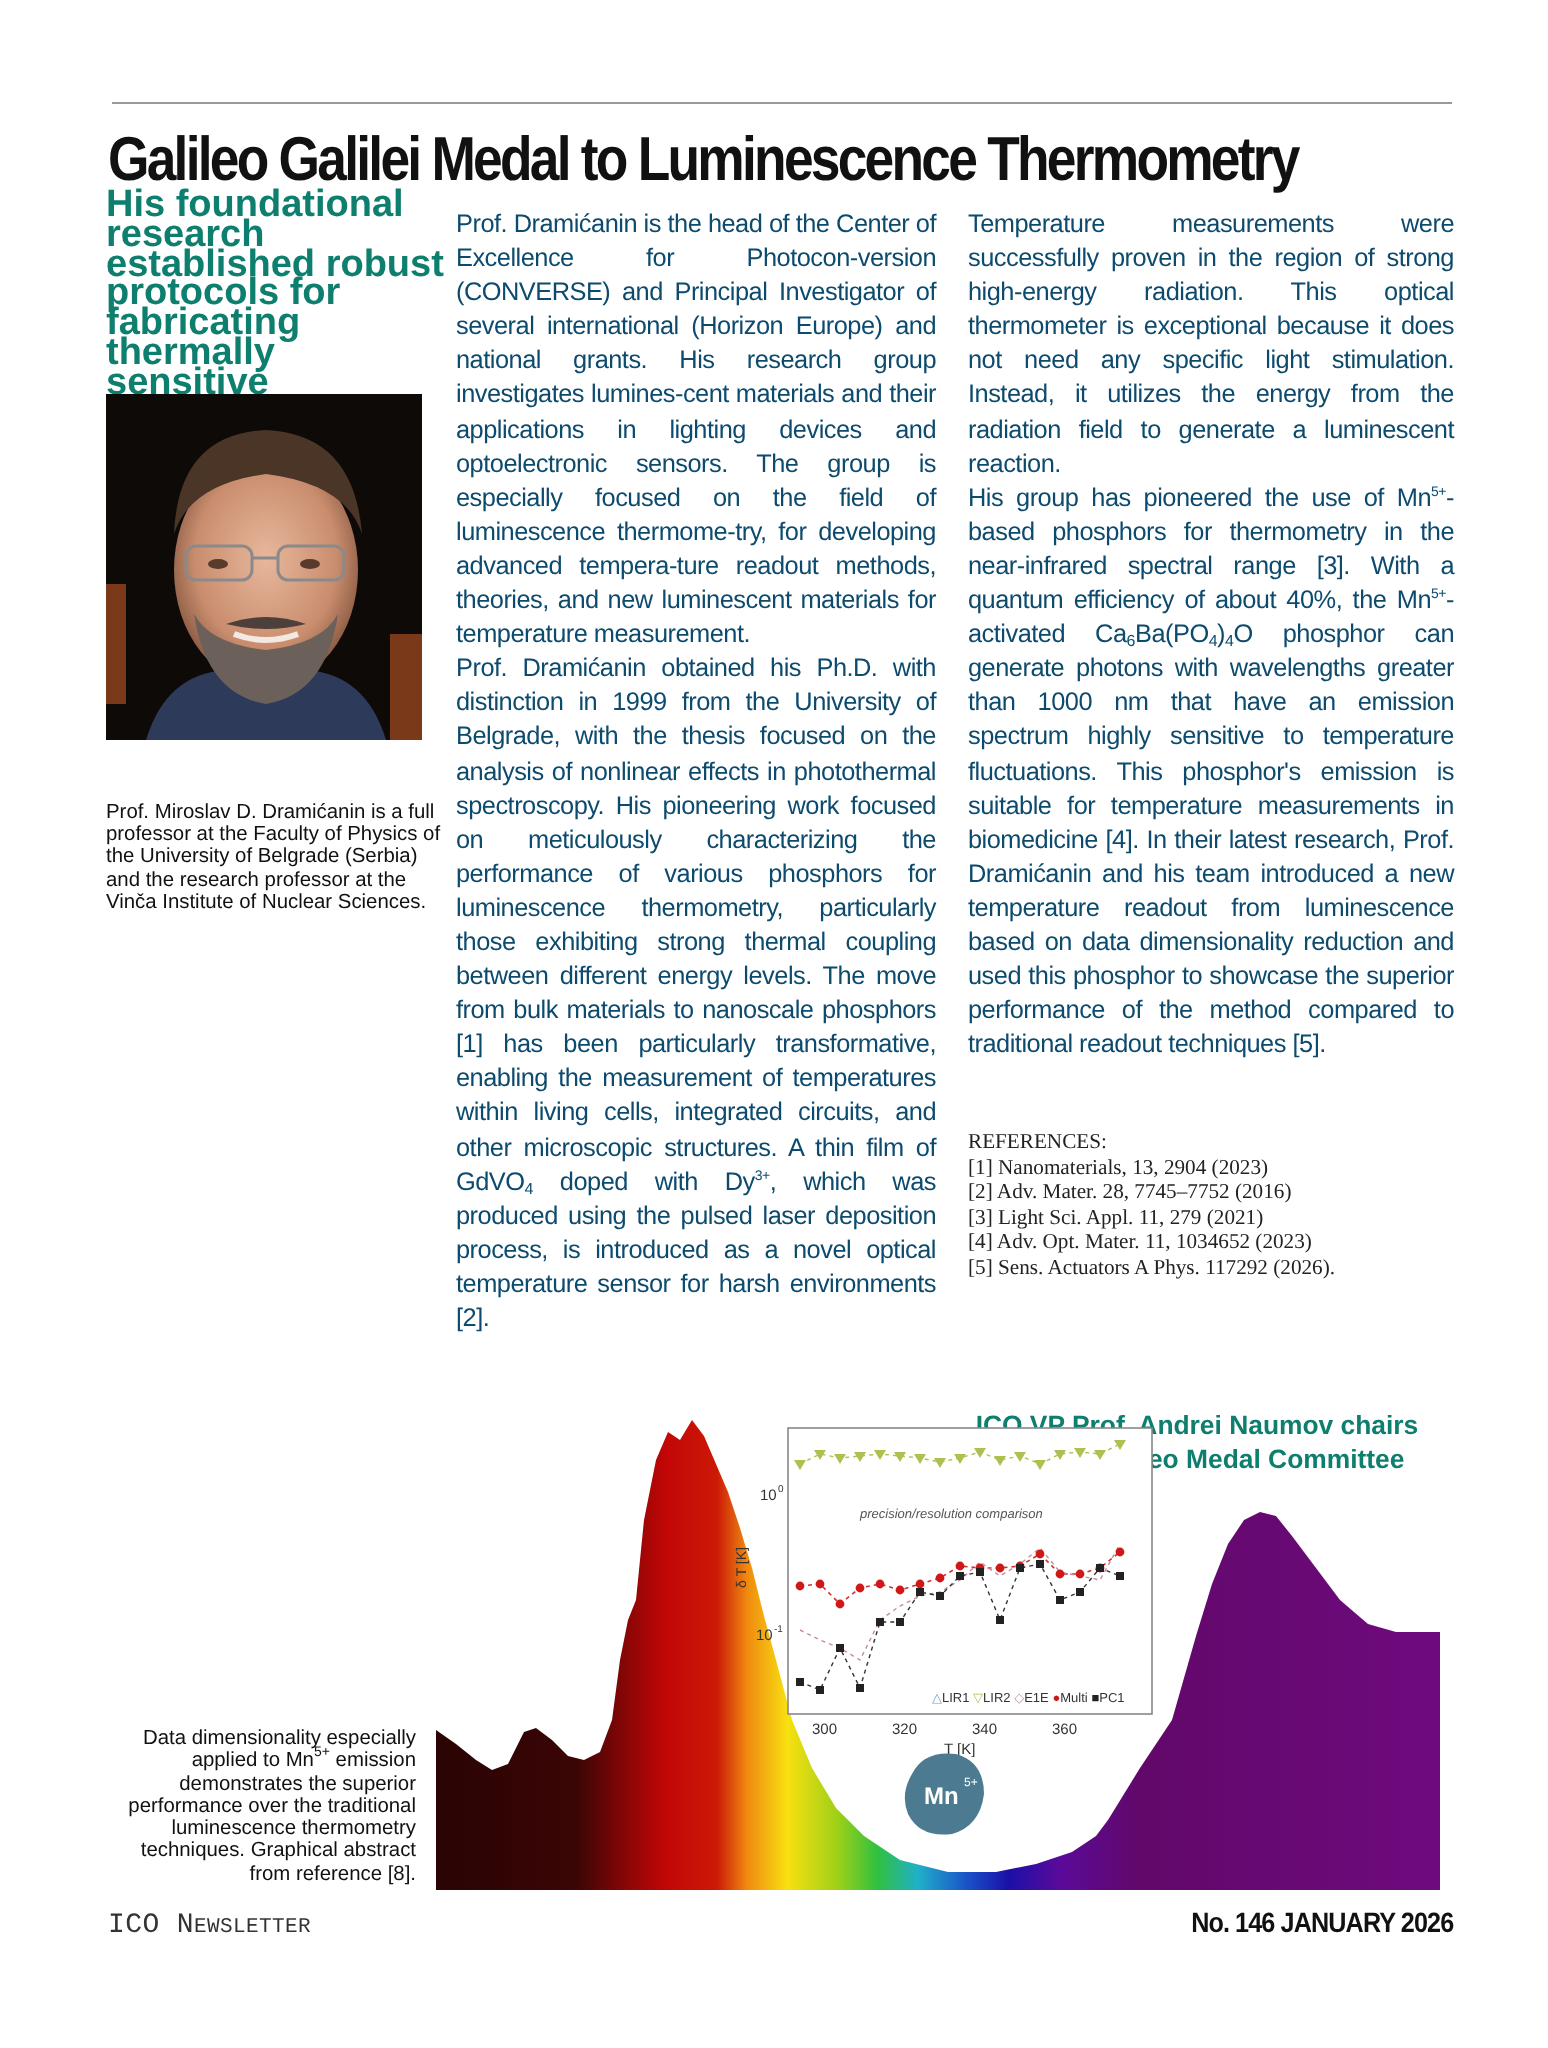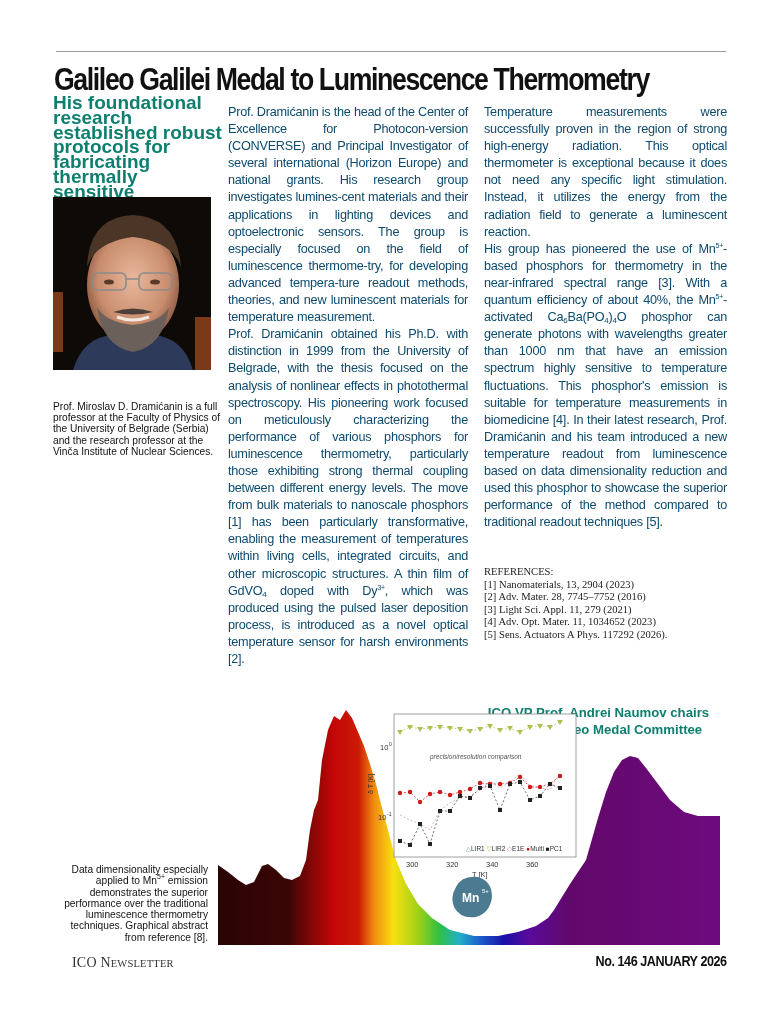--- a/index.html
+++ b/index.html
@@ -13,21 +13,21 @@
   .col p { margin: 0; }
   .col1 { left: 228px; top: 104px; width: 240px; }
   .col2 { left: 484px; top: 104px; width: 243px; }
   sup { font-size: 7px; line-height: 0; vertical-align: 5px; }
   sub { font-size: 8px; line-height: 0; vertical-align: -2px; }
   .refs { position: absolute; left: 484px; top: 566px; width: 250px; font-family: "Liberation Serif", serif; font-size: 10.6px; line-height: 12.6px; color: #222; }
   .refs div { white-space: nowrap; }
   .committee { position: absolute; left: 470px; top: 667px; width: 257px; text-align: center; font-family: "Liberation Sans", sans-serif; font-weight: bold; font-size: 13.2px; line-height: 17px; color: #0e7f6e; margin-top: 37px; }
   .figure { position: absolute; left: 218px; top: 700px; width: 502px; height: 250px; }
   .fig-caption { position: absolute; left: 50px; top: 864px; width: 158px; text-align: right; font-family: "Liberation Sans", sans-serif; font-size: 10.2px; line-height: 11.3px; color: #111; }
-  .footer-left { position: absolute; left: 72px; top: 955px; font-family: Liberation Serif, serif; font-size: 14px; color: #333; letter-spacing: 0.2px; }
+  .footer-left { position: absolute; left: 54px; top: 955px; font-family: Liberation Mono, monospace; font-size: 14px; color: #333; letter-spacing: 0.2px; }
   .footer-left .sc { font-size: 10.5px; }
   .footer-right { position: absolute; right: 47px; top: 953px; font-family: "Liberation Sans", sans-serif; font-weight: bold; font-size: 14px; letter-spacing: -0.5px; color: #111; transform: scaleX(0.9); transform-origin: right top; white-space: nowrap; }
 </style>
 </head>
 <body>
 
 <div class="rule"></div>
 <div class="title">Galileo Galilei Medal to Luminescence Thermometry</div>
 
 <div class="pull-quote">His foundational research established robust protocols for fabricating thermally sensitive luminescent nanoparticles</div>

